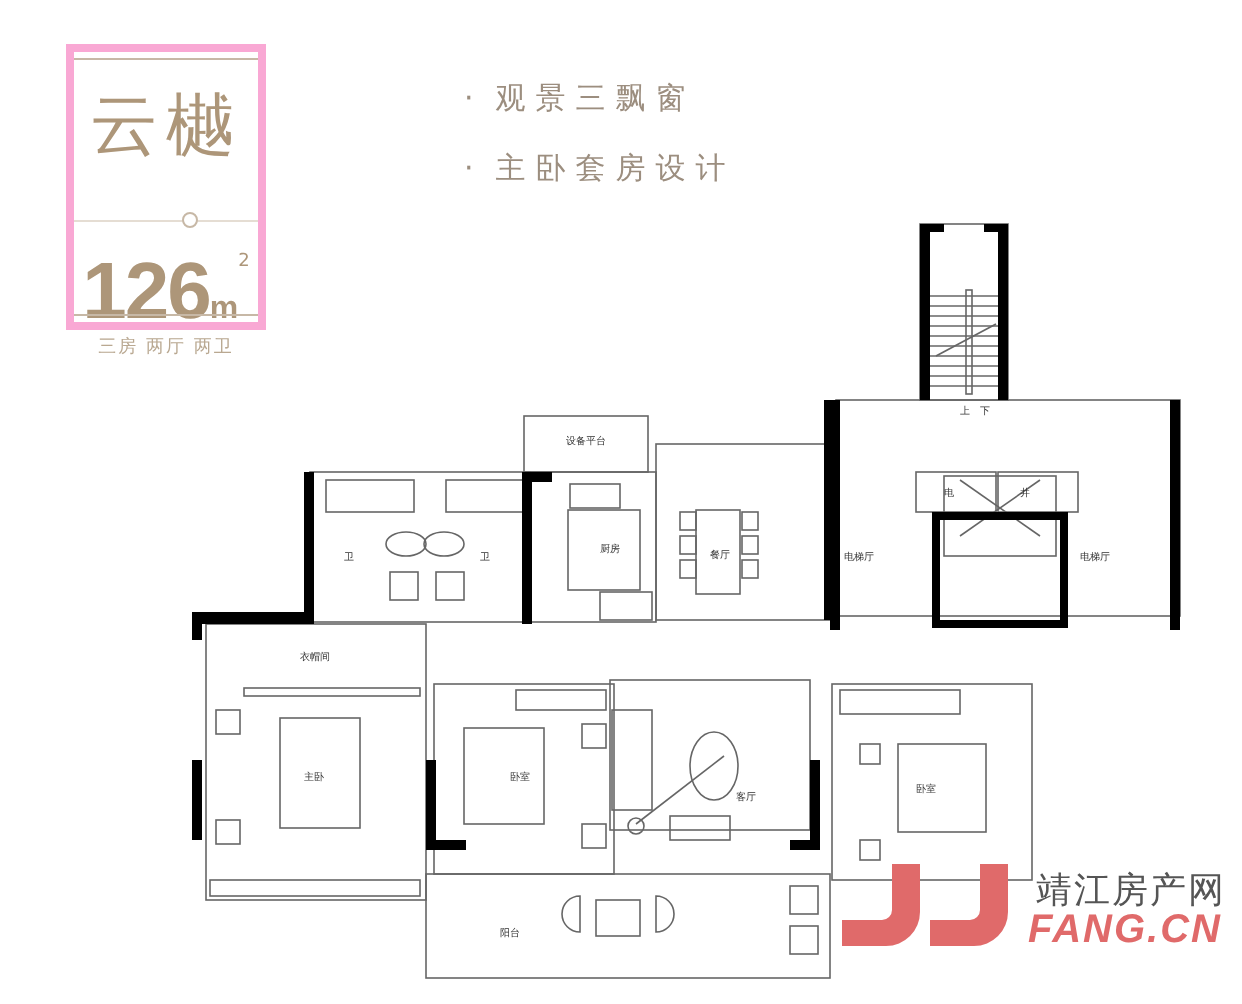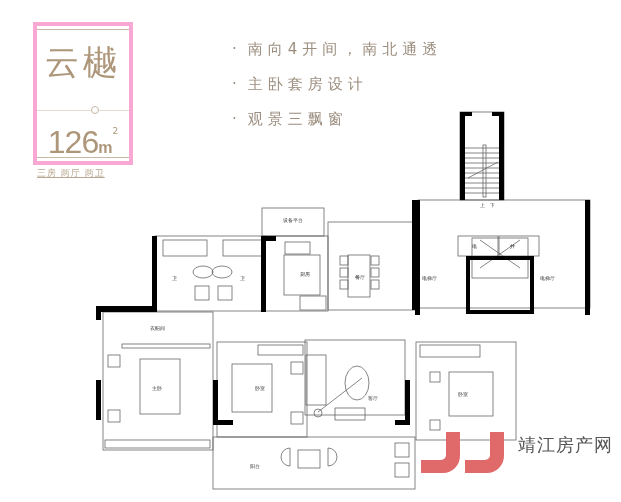--- a/index.html
+++ b/index.html
@@ -4,24 +4,24 @@
 <style>
   html, body { margin:0; padding:0; }
   body { width:621px; height:502px; background:#ffffff; position:relative; overflow:hidden; font-family:"DejaVu Sans", sans-serif; }
   .card { position:absolute; left:33px; top:22px; width:100px; height:143px; border:4px solid #f9a8d4; box-sizing:border-box; }
   .card-inner-top { position:absolute; left:0; right:0; top:3px; border-top:1px solid #c7b8a6; }
   .card-inner-bot { position:absolute; left:0; right:0; bottom:3px; border-top:1px solid #c7b8a6; }
   .card-name { position:absolute; left:0; right:0; top:14px; text-align:center; font-size:34px; color:#ad9679; letter-spacing:4px; font-family:"DejaVu Sans", sans-serif; }
   .card-divider { position:absolute; left:0; right:0; top:84px; border-top:1px solid #e5ddd3; }
   .card-dot { position:absolute; left:54px; top:80px; width:6px; height:6px; border:1px solid #c7b8a6; border-radius:50%; background:#fff; }
   .card-area { position:absolute; left:0; right:0; top:98px; text-align:center; color:#ad9679; }
-  .area-num { font-size:32px; font-weight:normal; font-family:"Liberation Sans", sans-serif; letter-spacing:-1px;text-align:right; }
+  .area-num { font-size:40px; font-weight:bold; font-family:"Liberation Sans", sans-serif; letter-spacing:-1px;text-align:right; }
   .area-unit { font-size:16px; font-weight:bold; font-family:"Liberation Sans", sans-serif; }
   .area-sup { font-size:9px; vertical-align:top; position:relative; top:2px; }
-  .card-rooms { position:absolute; left:0; right:0; top:141px; font-size:9px; color:#b9a891; letter-spacing:1px;text-decoration:underline; }
+  .card-rooms { position:absolute; left:0; right:0; top:141px; text-align:center; font-size:9px; color:#b9a891; letter-spacing:1px; }
   .features { position:absolute; left:232px; top:40px; }
   .feature { height:35px; font-size:15px; color:#9c8e7f; letter-spacing:5px; line-height:18px; }
   .feature .dot { margin-right:6px; }
   svg.plan { position:absolute; left:0; top:0; }
   .logo { position:absolute; left:418px; top:430px; width:200px; height:47px; }
   .logo-cn { position:absolute; left:100px; top:3px; font-size:18px; color:#555; letter-spacing:1px; }
   .logo-en { position:absolute; left:96px; top:24px; font-size:20px; color:#e06a6a; font-weight:bold; font-style:italic; font-family:"Liberation Sans", sans-serif; letter-spacing:1px; }
   .lbl { font-family:"DejaVu Sans", sans-serif; font-size:5px; fill:#333; }
 </style>
 </head>
@@ -33,23 +33,22 @@
   <div class="card-divider"></div>
   <div class="card-dot"></div>
   <div class="card-area">
     <span class="area-num">126</span><span class="area-unit">m</span><span class="area-sup">2</span>
   </div>
   <div class="card-rooms">三房 两厅 两卫</div>
   <div class="card-inner-bot"></div>
 </div>
 
 <div class="features">
-  <div class="feature"><span class="dot">·</span><span>南向4开间，南北通透</span></div>
+  <div class="feature"><span class="dot">·</span><span>观景三飘窗</span></div>
   <div class="feature"><span class="dot">·</span><span>主卧套房设计</span></div>
-  <div class="feature"><span class="dot">·</span><span>观景三飘窗</span></div>
 </div>
 
 <svg class="plan" width="621" height="502" viewBox="0 0 621 502">
   <g stroke="#666" stroke-width="0.8" fill="none">
 
     <rect x="460" y="112" width="44" height="88"></rect>
     <rect x="418" y="200" width="172" height="108"></rect>
 
     <line x1="463" y1="148" x2="500" y2="148"></line>
       <line x1="463" y1="153" x2="500" y2="153"></line>
@@ -170,13 +169,14 @@
   <text class="lbl" x="458" y="396">卧室</text>
   <text class="lbl" x="250" y="468">阳台</text>
 </svg>
 
 <div class="logo">
   <svg width="96" height="47" viewBox="0 0 96 47">
     <path d="M28 2 h14 v24 a17 17 0 0 1 -17 17 h-22 v-13 h20 a5 5 0 0 0 5 -5 z" fill="#e06a6a"></path>
     <path d="M72 2 h14 v24 a17 17 0 0 1 -17 17 h-22 v-13 h20 a5 5 0 0 0 5 -5 z" fill="#e06a6a"></path>
   </svg>
   <div class="logo-cn">靖江房产网</div>
+  <div class="logo-en">FANG.CN</div>
 </div>
 
 </body></html>

